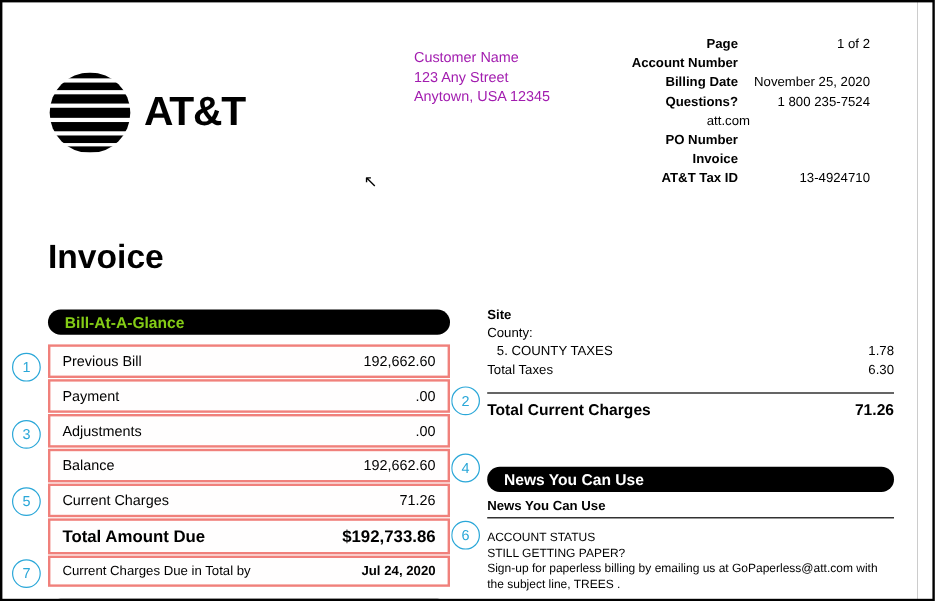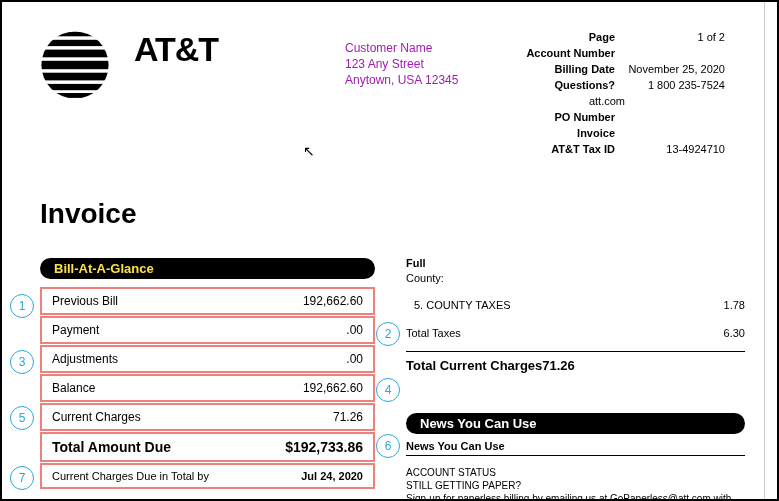--- a/index.html
+++ b/index.html
@@ -2,51 +2,51 @@
 <html><head>
 <meta charset="utf-8">
 <style>
   * { box-sizing: border-box; margin: 0; padding: 0; }
   body { font-family: Arial, Helvetica, sans-serif; background: #fff; width: 779px; height: 501px; overflow: hidden; position: relative; }
   .viewport { position: relative; width: 765px; height: 501px; overflow-y: scroll; overflow-x: hidden; background: #fff; border-right: 1px solid #ccc; }
   .doc { position: relative; width: 765px; min-height: 1000px; padding: 10px 0 0 0; }
   .outer-border { position: absolute; inset: 0; border: 2px solid #000; pointer-events: none; }
 
   .header { position: relative; padding: 20px 40px 10px 40px; display: flex; }
-  .logo-block { display: flex; gap: 24px; }
+  .logo-block { display: flex; align-items: center; gap: 10px; }
   .logo-svg { width: 70px; height: 70px; }
   .logo-text { font-size: 34px; font-weight: bold; letter-spacing: -1px; }
 
   .customer-block { position: absolute; left: 345px; top: 30px; font-size: 12px; color: #a21caf; line-height: 1.35; }
 
   .meta-block { margin-left: auto; font-size: 11px; }
   .meta-row { display: flex; line-height: 1.45; }
   .meta-label { width: 100px; text-align: right; font-weight: bold; padding-right: 10px; }
   .meta-value { width: 100px; text-align: right; }
 
   .invoice-title { font-size: 28px; font-weight: bold; margin: 30px 0 20px 40px; }
 
   .columns { display: flex; gap: 20px; padding: 0 20px 0 6px; }
   .left-col { width: 380px; position: relative; }
   .right-col { flex: 1; padding-top: 6px; }
 
-  .pill-header { background: #000; color: #fde047; border-radius: 999px; padding: 3px 14px; font-size: 13px; font-weight: bold; margin: 8px 0 8px 34px; width: 335px; }
+  .pill-header { background: #000; color: #84cc16; border-radius: 999px; padding: 3px 14px; font-size: 13px; font-weight: bold; margin: 8px 0 8px 34px; width: 335px; }
 
   .glance-row { position: relative; margin-left: 34px; width: 335px; display: flex; justify-content: space-between; padding: 5px 10px; font-size: 12px; border: 2px solid #F0807B; margin-bottom: 1px; background: #fffefe; }
   .glance-row.total { font-weight: bold; font-size: 14px; }
   .glance-row.due { font-size: 11px; }
   .glance-row .val { font-weight: inherit; }
   .glance-row.total .val { font-weight: bold; }
   .glance-row .val.bold, .glance-row.due .val { font-weight: bold; }
 
   .anno { position: absolute; width: 24px; height: 24px; border: 1px solid #2aa7d8; border-radius: 50%; background: #fff; color: #2aa7d8; font-size: 12px; display: flex; align-items: center; justify-content: center; z-index: 2; }
 
   .taxes-block { font-size: 11px; line-height: 1.4; }
-  .taxes-block .row { display: flex; justify-content: space-between; margin-top: 12px; }
-  .total-charges { display: flex; font-weight: bold; font-size: 13px; margin: 10px 0; border-top: 1.5px solid #000; padding-top: 6px; }
+  .taxes-block .row { display: flex; justify-content: space-between; }
+  .total-charges { display: flex; justify-content: space-between; font-weight: bold; font-size: 13px; margin: 10px 0; border-top: 1.5px solid #000; padding-top: 6px; }
 
   .news-header { background: #000; color: #fff; border-radius: 999px; padding: 3px 14px; font-size: 13px; font-weight: bold; margin: 40px 0 6px 0; }
   .news-sub { font-size: 11px; font-weight: bold; border-bottom: 1px solid #000; padding-bottom: 3px; margin-bottom: 10px; }
   .news-body { font-size: 10px; line-height: 1.3; }
   .news-body .status { font-weight: normal; }
   .news-body .para { margin-top: 6px; }
 
   .billing-summary { margin-top: 10px; }
   
   .cursor { position: absolute; left: 303px; top: 143px; font-size: 14px; }
@@ -169,21 +169,21 @@
             <span class="val">Jul 24, 2020</span>
           </div>
 
       <div class="billing-summary">
         <div class="pill-header">Billing Summary</div>
       </div>
     </div>
 
     <div class="right-col">
       <div class="taxes-block">
-        <div style="font-weight:bold">Full</div>
+        <div style="font-weight:bold">Site</div>
         <div>County:</div>
         <div class="row">
               <span style="padding-left:8px">5.  COUNTY TAXES</span>
               <span>1.78</span>
             </div>
         <div class="row">
               <span>Total Taxes</span>
               <span>6.30</span>
             </div>
       </div>

